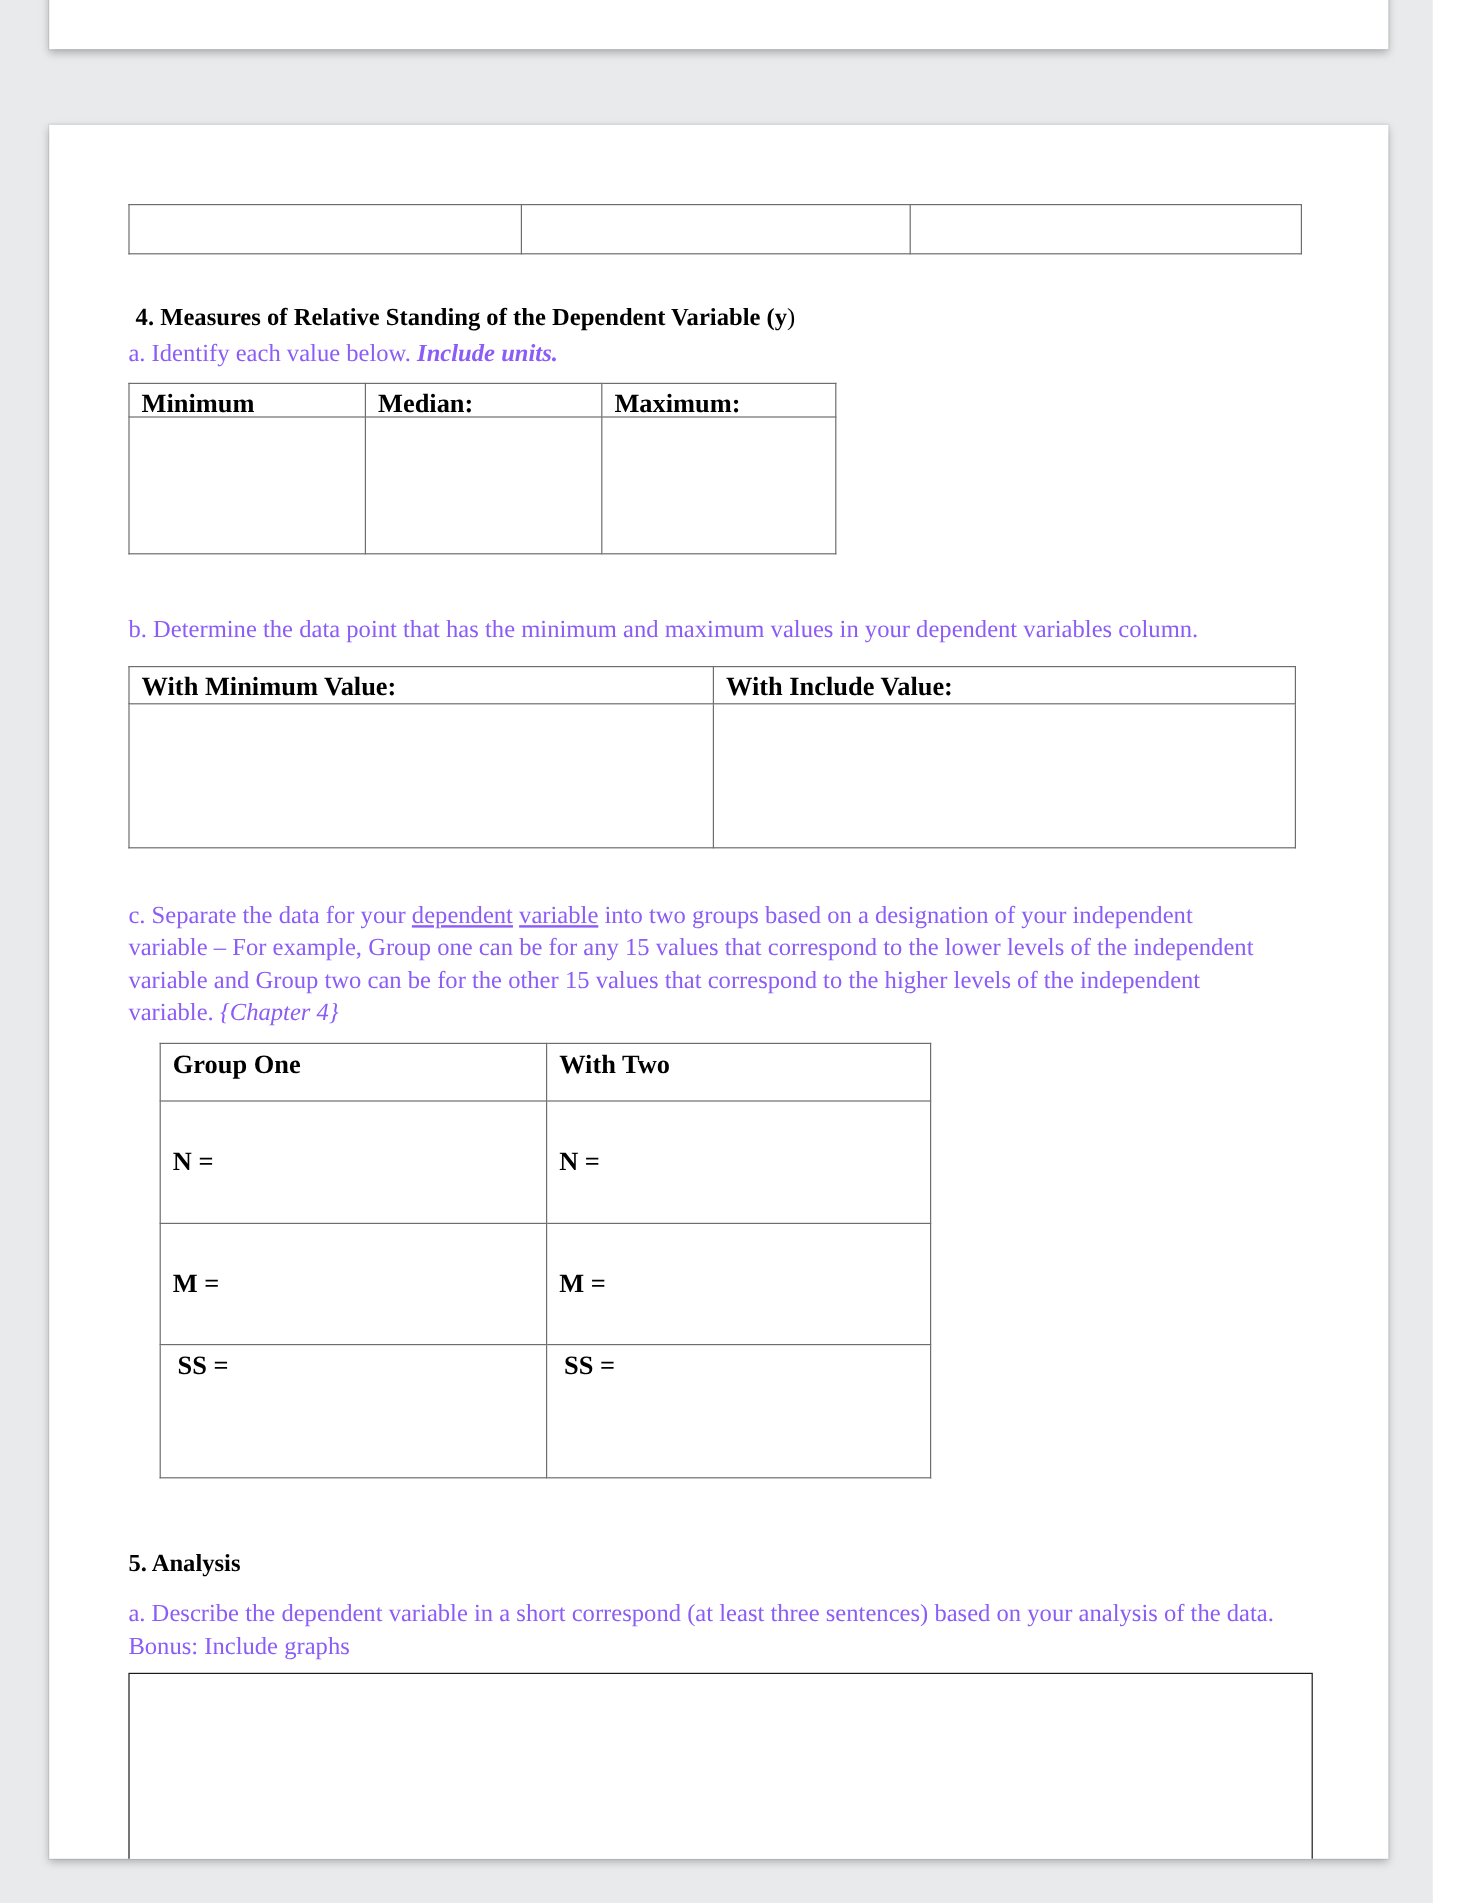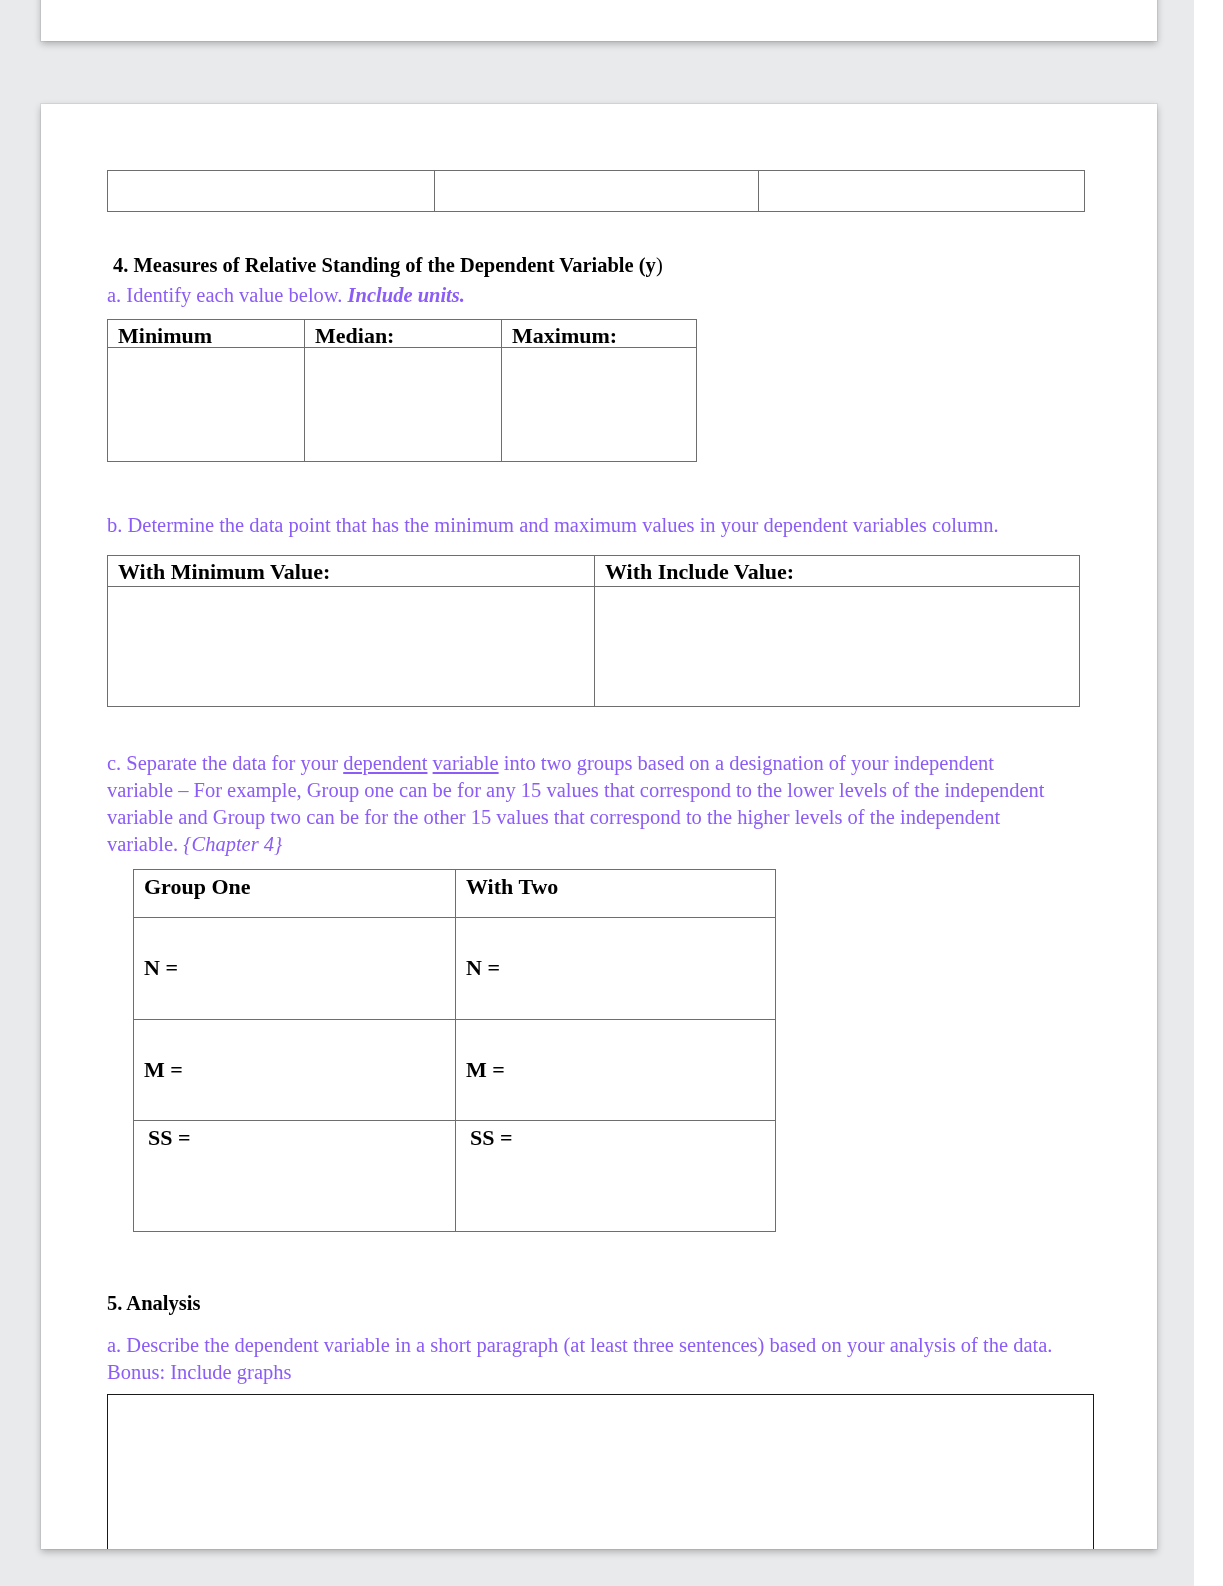--- a/index.html
+++ b/index.html
@@ -272,18 +272,18 @@
             </td>
         <td>
               <div class="cell-label">SS =</div>
             </td>
       </tr>
     </tbody>
       </table>
 
     <div class="heading-bold" id="heading-5">5. Analysis</div>
 
-    <div class="para" id="para-5a">a. Describe the dependent variable in a short paragraph (at least three sentences) based on your analysis of the data. Bonus: Include graphs</div>
+    <div class="para" id="para-5a">a. Describe the dependent variable in a short correspond (at least three sentences) based on your analysis of the data. Bonus: Include graphs</div>
 
     <div id="answer-box-5a"></div>
 
   </div>
 </div>
 
 </body></html>

